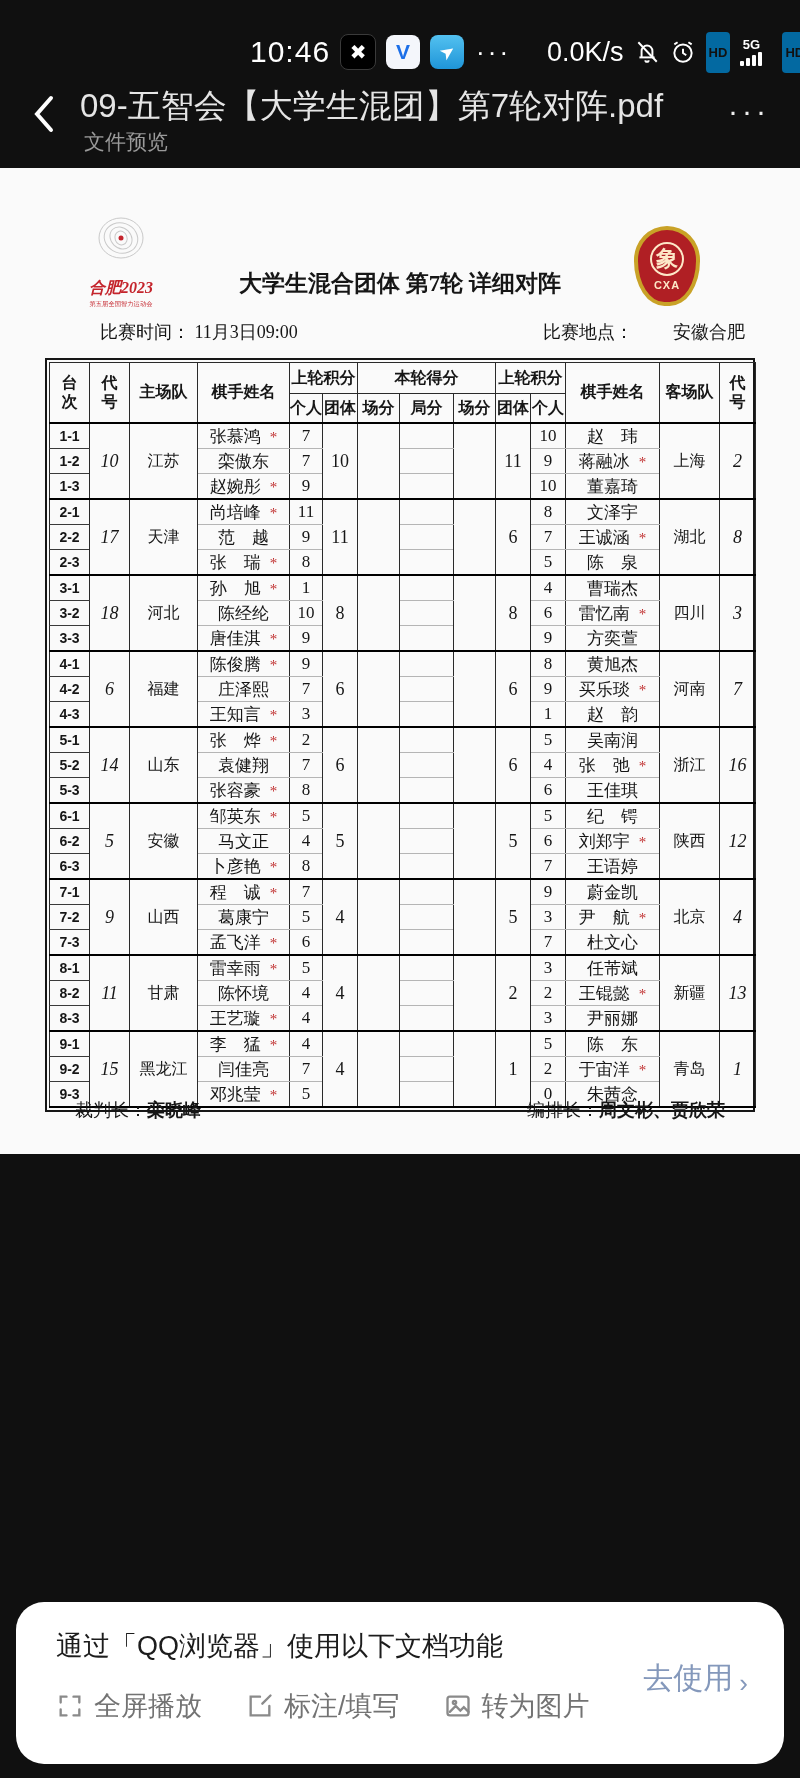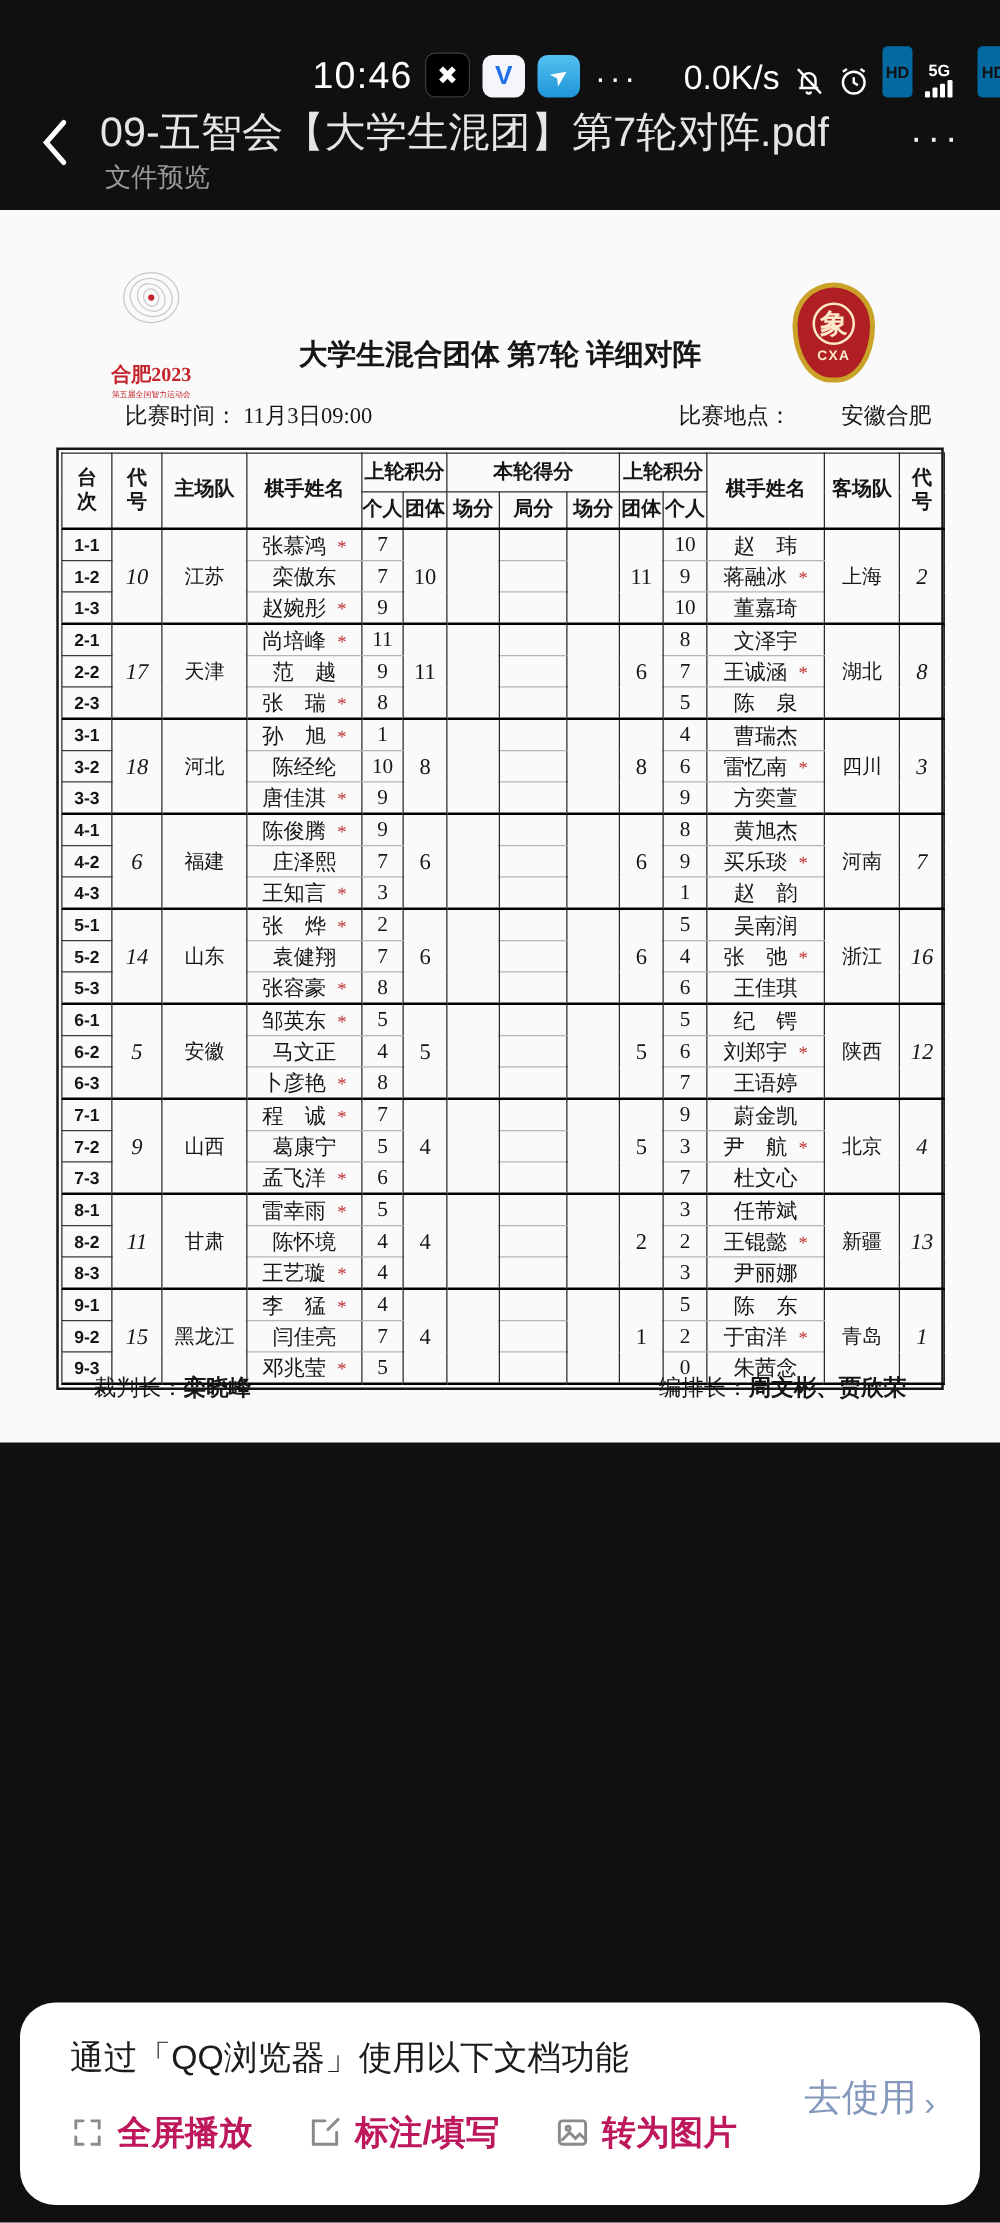--- a/index.html
+++ b/index.html
@@ -1,21 +1,21 @@
 <!DOCTYPE html>
 <html><head>
 <meta charset="utf-8">
 <style>
   html,body{margin:0;padding:0;}
   body{width:800px;height:1778px;background:#101010;position:relative;overflow:hidden;
        font-family:"Liberation Sans",sans-serif;}
 
   
   .status-bar{position:absolute;top:26px;left:250px;right:118px;height:52px;
-    display:flex;align-items:flex-end;color:#fff;gap:10px;}
+    display:flex;align-items:center;color:#fff;gap:10px;}
   .sb-time{font-size:30px;letter-spacing:1px;}
   .chip{width:34px;height:34px;border-radius:8px;display:flex;align-items:center;justify-content:center;
         font-size:20px;flex:0 0 auto;}
   .chip-black{background:#000;border:1px solid #3a3a3a;color:#fff;}
   .chip-white{background:#f4f6fb;color:#1c6fe8;font-weight:bold;font-size:21px;}
   .chip-tg{background:linear-gradient(180deg,#53c1f0,#1f95d8);color:#fff;}
   .chip-tg span{display:inline-block;transform:rotate(-35deg);font-size:18px;}
   .sb-dots{font-size:26px;letter-spacing:3px;margin:0 2px;}
   .sb-speed{font-size:27px;margin-left:24px;white-space:nowrap;}
   .sb-ico{flex:0 0 auto;display:flex;align-items:center;}
@@ -36,21 +36,21 @@
   .tb-title{position:absolute;left:80px;top:6px;width:630px;font-size:33px;white-space:nowrap;
     overflow:hidden;color:#e5e5e5;}
   .tb-sub{position:absolute;left:84px;top:50px;font-size:21px;color:#9a9a9a;}
   .more-btn{position:absolute;right:30px;top:16px;font-size:30px;letter-spacing:4px;color:#eee;}
 
   
   .pdf-page{position:absolute;top:168px;left:0;width:800px;height:986px;background:#fafafa;
     font-family:"Liberation Serif",serif;color:#161616;}
   .evt-logo{position:absolute;left:76px;top:42px;width:90px;text-align:center;}
   .evt-logo .spiral{margin:0 auto;}
-  .evt-logo .l1{color:#c4242c;font-size:16px;font-weight:bold;margin-top:20px;}
+  .evt-logo .l1{color:#c4242c;font-size:16px;font-weight:bold;font-style:italic;margin-top:8px;}
   .evt-logo .l2{color:#c4242c;font-size:7px;transform:scale(.9);white-space:nowrap;}
   .evt-title{position:absolute;left:0;right:0;top:56px;text-align:center;font-size:27px;font-weight:bold;}
   .evt-sub{position:absolute;left:0;right:0;top:100px;text-align:center;font-size:23px;font-weight:bold;}
   .cxa-badge{position:absolute;right:100px;top:58px;width:58px;height:72px;background:#b01f24;
     border:4px solid #c9a227;border-radius:50% 50% 46% 46% / 42% 42% 56% 56%;
     display:flex;flex-direction:column;align-items:center;justify-content:center;}
   .cxa-badge .zi{color:#fde8c8;font-size:22px;font-weight:bold;border:2px solid #fde8c8;
     border-radius:50%;width:30px;height:30px;display:flex;align-items:center;justify-content:center;}
   .cxa-badge .org{color:#fde8c8;font-size:11px;font-weight:bold;font-family:"Liberation Sans",sans-serif;
     margin-top:3px;letter-spacing:1px;}
@@ -78,21 +78,21 @@
   .star{color:#c03030;margin-left:9px;font-size:15px;}
 
   .pdf-footer{position:absolute;left:75px;right:75px;top:930px;font-size:18px;display:flex;}
   .pdf-footer b{font-weight:bold;}
   .pdf-footer .right{margin-left:auto;}
 
   
   .sheet{position:absolute;left:16px;top:1602px;width:768px;height:162px;background:#fff;
     border-radius:28px;font-family:"Liberation Sans",sans-serif;}
   .sheet-title{position:absolute;left:40px;top:26px;font-size:27px;color:#1c1c1c;}
-  .sheet-actions{position:absolute;left:40px;top:86px;display:flex;gap:44px;color:#be185d;font-size:27px;font-weight:bold;}
+  .sheet-actions{position:absolute;left:40px;top:86px;display:flex;gap:44px;color:#737373;font-size:27px;}
   .s-act{display:flex;align-items:center;gap:10px;}
   .sheet-cta{position:absolute;right:36px;top:56px;color:#8498bb;font-size:30px;display:flex;
     align-items:flex-end;gap:6px;}
   .sheet-cta .chev{font-size:26px;}
 
   svg{display:block;}
 </style>
 </head>
 <body>
 

